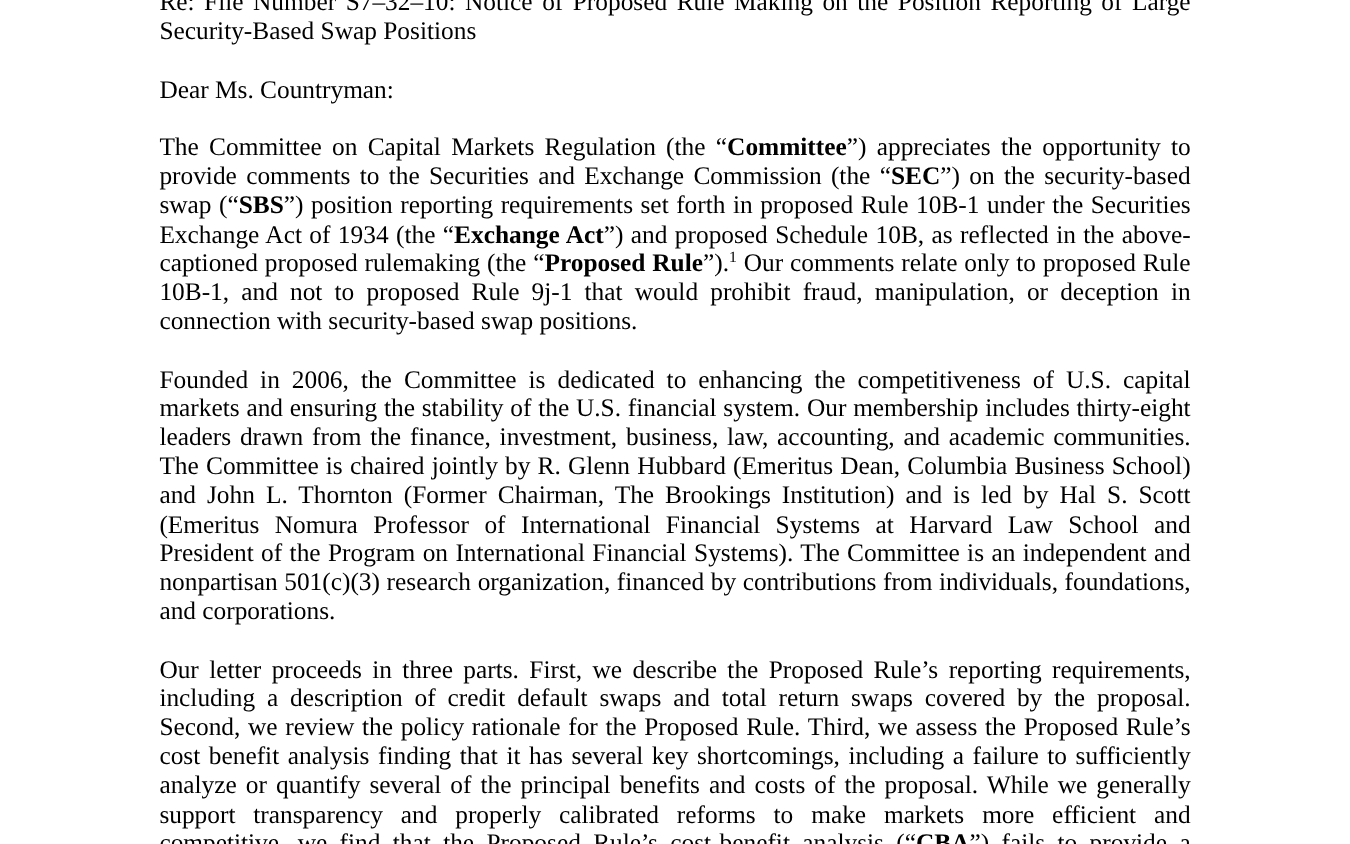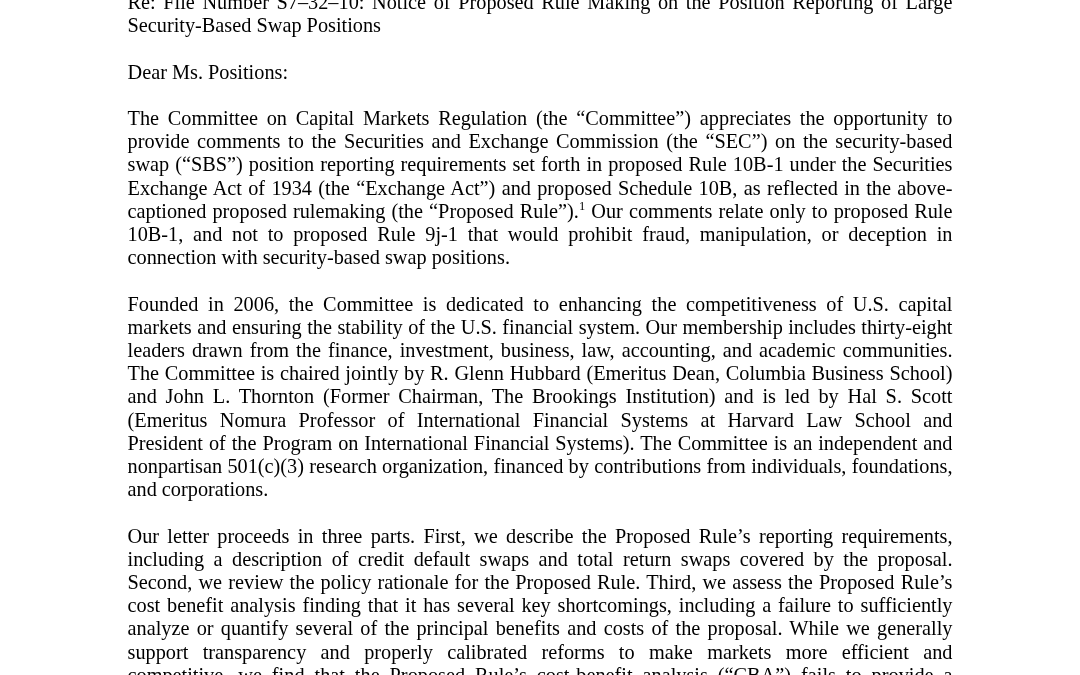--- a/index.html
+++ b/index.html
@@ -43,40 +43,40 @@
   
   p.para + p.para {
     margin-top: 23.2px;
   }
 
   .re-block {
     text-align: left;
   }
 
   b, strong {
-    font-weight: normal;
+    font-weight: bold;
   }
 
   sup.footnote-ref {
     font-size: 0.62em;
     vertical-align: super;
     line-height: 0;
   }
 
   
 </style>
 </head>
 <body>
 
 <div id="page">
   <div class="doc-body">
 
     <p class="para re-block">Re: File Number S7–32–10: Notice of Proposed Rule Making on the Position Reporting of Large Security-Based Swap Positions</p>
 
-    <p class="para">Dear Ms. Positions:</p>
+    <p class="para">Dear Ms. Countryman:</p>
 
     <p class="para">The Committee on Capital Markets Regulation (the “<b>Committee</b>”) appreciates the opportunity to provide comments to  the Securities and Exchange Commission (the “<b>SEC</b>”) on the security-based swap (“<b>SBS</b>”) position reporting requirements set forth in proposed Rule 10B-1 under the Securities Exchange Act of 1934 (the “<b>Exchange Act</b>”) and proposed Schedule 10B, as reflected in the above-captioned proposed rulemaking (the “<b>Proposed Rule</b>”).<sup class="footnote-ref">1</sup> Our  comments relate only to proposed Rule 10B-1, and not to proposed Rule 9j-1 that would prohibit fraud, manipulation, or deception in connection with security-based swap positions.</p>
 
     <p class="para">Founded in 2006, the Committee is dedicated to enhancing the competitiveness of U.S. capital markets and ensuring the stability of the U.S. financial system. Our membership includes thirty-eight leaders drawn from the finance, investment, business, law, accounting, and academic communities. The Committee is chaired jointly by R. Glenn Hubbard (Emeritus Dean, Columbia Business School) and John L. Thornton (Former Chairman, The Brookings Institution) and is led by Hal S. Scott (Emeritus Nomura Professor of International Financial Systems at Harvard Law School and President of the Program on International Financial Systems). The Committee is an independent and nonpartisan 501(c)(3) research organization, financed by contributions from individuals, foundations, and corporations.</p>
 
     <p class="para">Our letter proceeds in three parts. First, we describe the Proposed Rule’s reporting requirements, including a description of credit default swaps and total return swaps covered by the proposal. Second, we review the policy rationale for the Proposed Rule. Third, we assess the Proposed Rule’s cost benefit analysis finding that it has several key shortcomings, including a failure to sufficiently analyze or quantify several of the principal benefits and costs of the proposal. While we generally support transparency and properly calibrated reforms to make markets more efficient and competitive, we find that the Proposed Rule’s cost-benefit analysis (“<b>CBA</b>”) fails to provide a sufficient basis for the proposed disclosure requirements, and we therefore cannot support the proposed security-based swap disclosures.  If the SEC nonetheless chooses</p>
 
   </div>
 </div>
 

